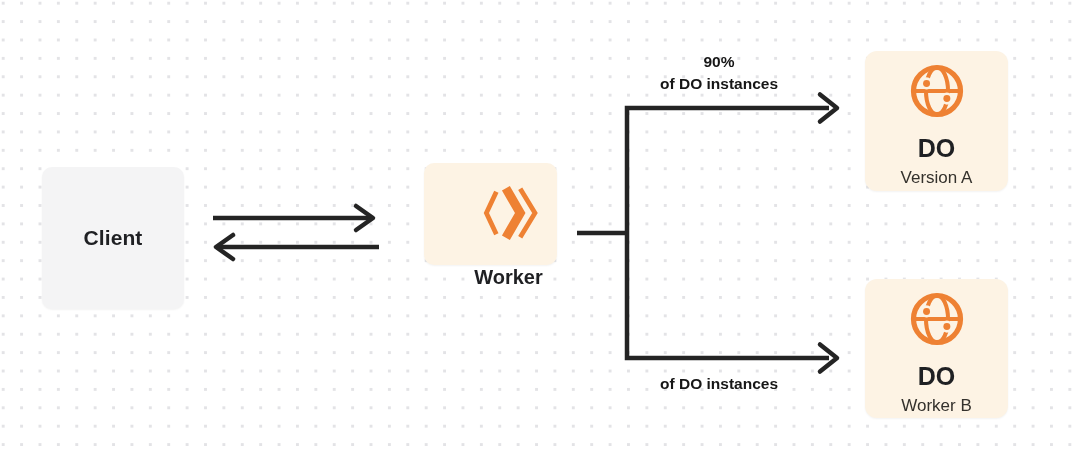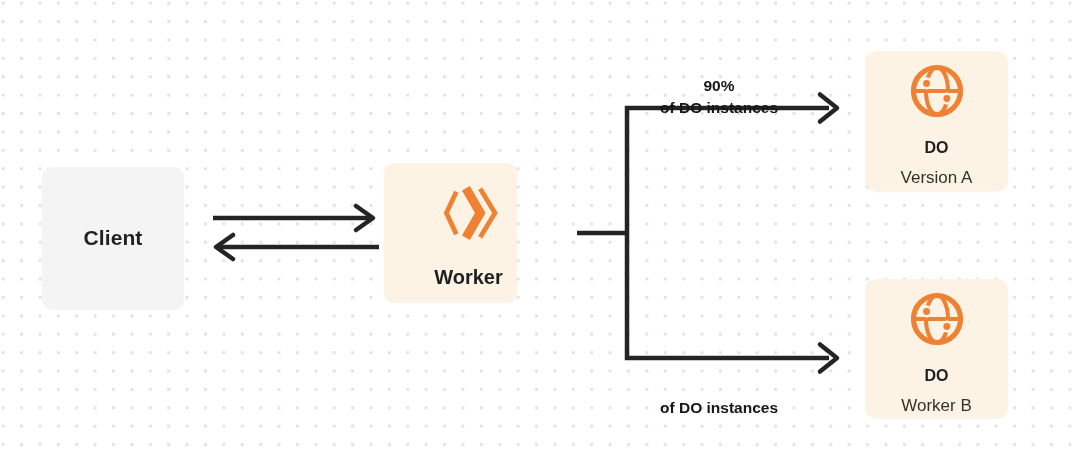--- a/index.html
+++ b/index.html
@@ -47,22 +47,22 @@
     border-radius: 10px;
     justify-content: center;
     text-align: right;
   }
   .node-client .node-label {
     font-size: 21px;
     font-weight: 700;
     letter-spacing: 0.1px;
   }
   .node-worker {
-    left: 384px; top: 163px;
-    width: 133px; height: 139px;
+    left: 424px; top: 163px;
+    width: 133px; height: 102px;
     background: #fdf3e4;
     border-radius: 10px;
     padding-left: 36px;
   }
   .node-worker .icon-wrap { margin-top: 20px; }
   .node-worker .node-label {
     margin-top: 23px;
     font-size: 20px;
     font-weight: 700;
   }
@@ -70,42 +70,41 @@
     width: 143px; height: 140px;
     left: 865px;
     background: #fdf3e4;
     border-radius: 12px;
   }
   .node-do-a { top: 51px; }
   .node-do-b { top: 279px; height: 139px; }
   .node-do .icon-wrap { margin-top: 11px; }
   .node-do .do-title {
     margin-top: 17px;
-    font-size: 16px;
+    font-size: 25px;
     font-weight: 700;
     line-height: 22px;
   }
   .node-do .do-subtitle {
     margin-top: 8px;
     font-size: 17px;
     font-weight: 400;
     color: #34312c;
     line-height: 21px;
   }
 
   .branch-label {
     position: absolute;
     transform: translateX(-50%);
     text-align: center;
     font-size: 15.5px;
     font-weight: 700;
     line-height: 22px;
     white-space: nowrap;
     color: #161616;
-    margin-top: 24px;
   }
   .branch-label-top { left: 719px; top: 51px; }
   .branch-label-bottom { left: 719px; top: 373px; }
 
   .icon-wrap { line-height: 0; }
 </style>
 </head>
 <body>
 
 <div class="canvas">

